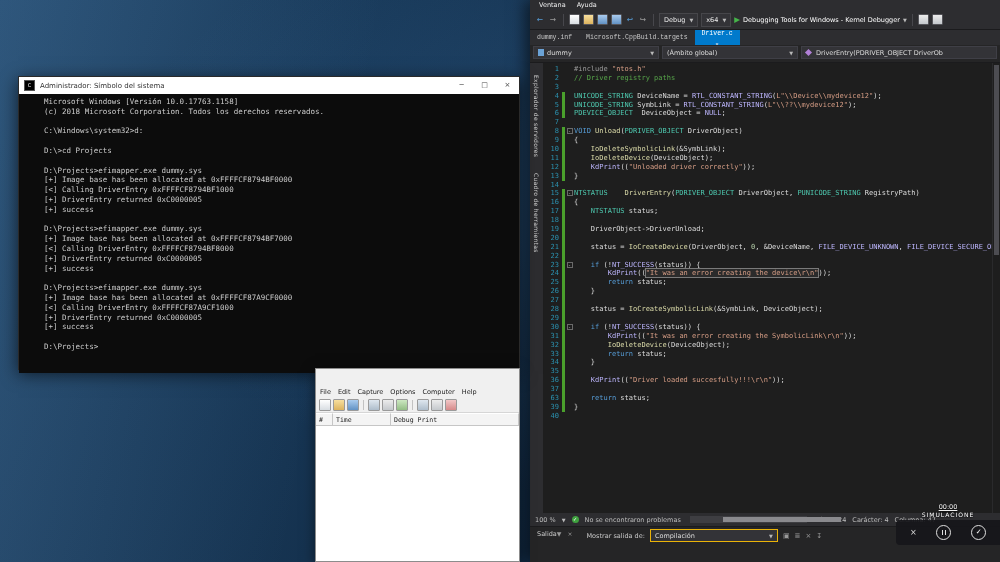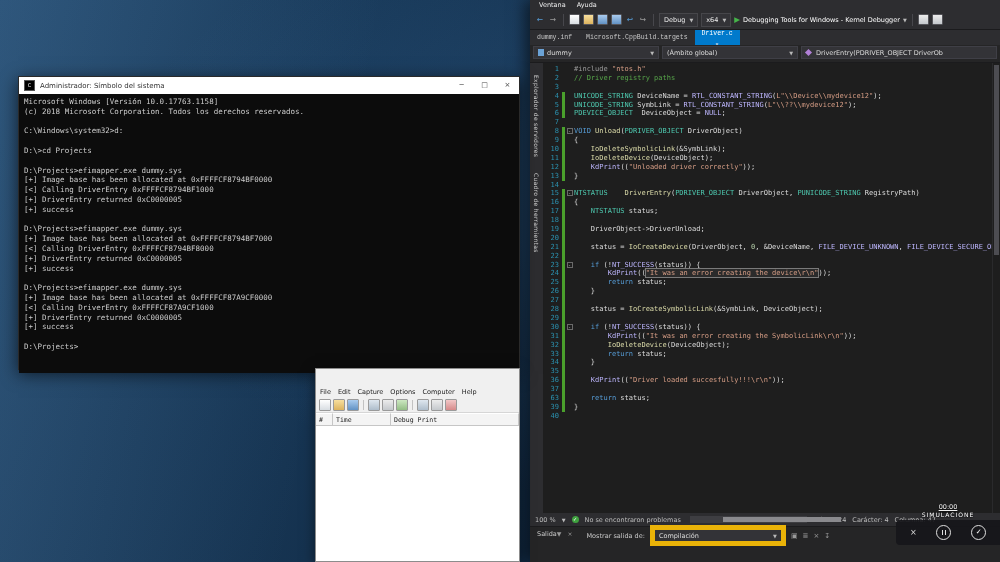--- a/index.html
+++ b/index.html
@@ -13,21 +13,21 @@
 
   
   #cmd{left:18px;top:76px;width:502px;height:294px;border:1px solid #2a2a2a;
     box-shadow:0 4px 16px rgba(0,0,0,.65);z-index:3;background:#0c0c0c;}
   .cmd-title{height:17px;background:#fff;display:flex;align-items:center;font-size:7px;color:#333;}
   .cmd-appicon{width:9px;height:9px;background:#000;border:1px solid #555;margin:0 5px;flex:none;
     color:#fff;font-size:5px;line-height:8px;text-align:center;}
   .cmd-controls{margin-left:auto;display:flex;}
   .cmd-btn{width:23px;text-align:center;font-size:7px;color:#444;line-height:17px;}
   .cmd-body{height:276px;padding:3px 0 0 5px;overflow:hidden;background:#0c0c0c;}
-  .tline{font:7.5px/9.8px "DejaVu Sans Mono",monospace;color:#cccccc;white-space:pre;}
+  .tline{font:7.5px/9.8px "DejaVu Sans Mono",monospace;color:#cccccc;white-space:pre;margin-left:20px;}
 
   
   #dbg{left:315px;top:368px;width:205px;height:194px;background:#fff;border:1px solid #8c8c8c;
     box-shadow:0 3px 12px rgba(0,0,0,.5);z-index:5;display:flex;flex-direction:column;}
   .dv-menu{height:11px;background:#f0f0f0;display:flex;gap:7px;align-items:center;
     padding:17px 4px 0;font-size:6.5px;color:#222;}
   .dv-toolbar{height:15px;background:#f0f0f0;border-bottom:1px solid #d6d6d6;display:flex;
     align-items:center;gap:2px;padding:0 3px;}
   .dv-chip{width:10px;height:10px;border:1px solid #9a9a9a;border-radius:1px;}
   .dv-sep{width:1px;height:10px;background:#c2c2c2;margin:0 2px;}
@@ -104,21 +104,21 @@
   .hthumb{position:absolute;top:1px;bottom:1px;left:28%;width:118px;background:#8a8a8e;}
   .pos{flex:none;}
   .bb-pad{width:52px;flex:none;}
 
   .vs-output{height:35px;background:#252526;border-top:1px solid #1b1b1d;display:flex;
     flex-direction:row;flex:none;}
   .out-header{height:13px;display:flex;align-items:center;padding:0 7px;font-size:6.5px;color:#c8c8c8;}
   .out-hicons{margin-left:auto;display:flex;gap:6px;color:#9a9a9a;font-size:6px;}
   .out-controls{height:17px;display:flex;align-items:center;gap:5px;padding:0 7px;
     font-size:6.5px;color:#c8c8c8;}
-  .out-combo{width:118px;height:11px;background:#333337;border:5px solid #eab308;display:flex;
+  .out-combo{width:118px;height:11px;background:#333337;border:1px solid #eab308;display:flex;
     align-items:center;padding:0 4px;font-size:6.5px;color:#dcdcdc;}
   .out-icon{color:#9a9a9a;font-size:7px;}
 
   
   #rec{position:absolute;right:0;top:503px;width:104px;z-index:30;text-align:center;}
   .rec-time{font-size:6.5px;color:#f2f2f2;text-shadow:0 1px 2px #000;text-decoration:underline;}
   .rec-caption{font-size:6px;letter-spacing:1px;color:#fff;text-shadow:0 1px 2px #000;
     white-space:nowrap;overflow:hidden;}
   .rec-box{margin-top:2px;height:25px;background:rgba(22,22,26,.92);border-radius:4px 0 0 4px;
     display:flex;align-items:center;justify-content:space-around;padding:0 4px;}

